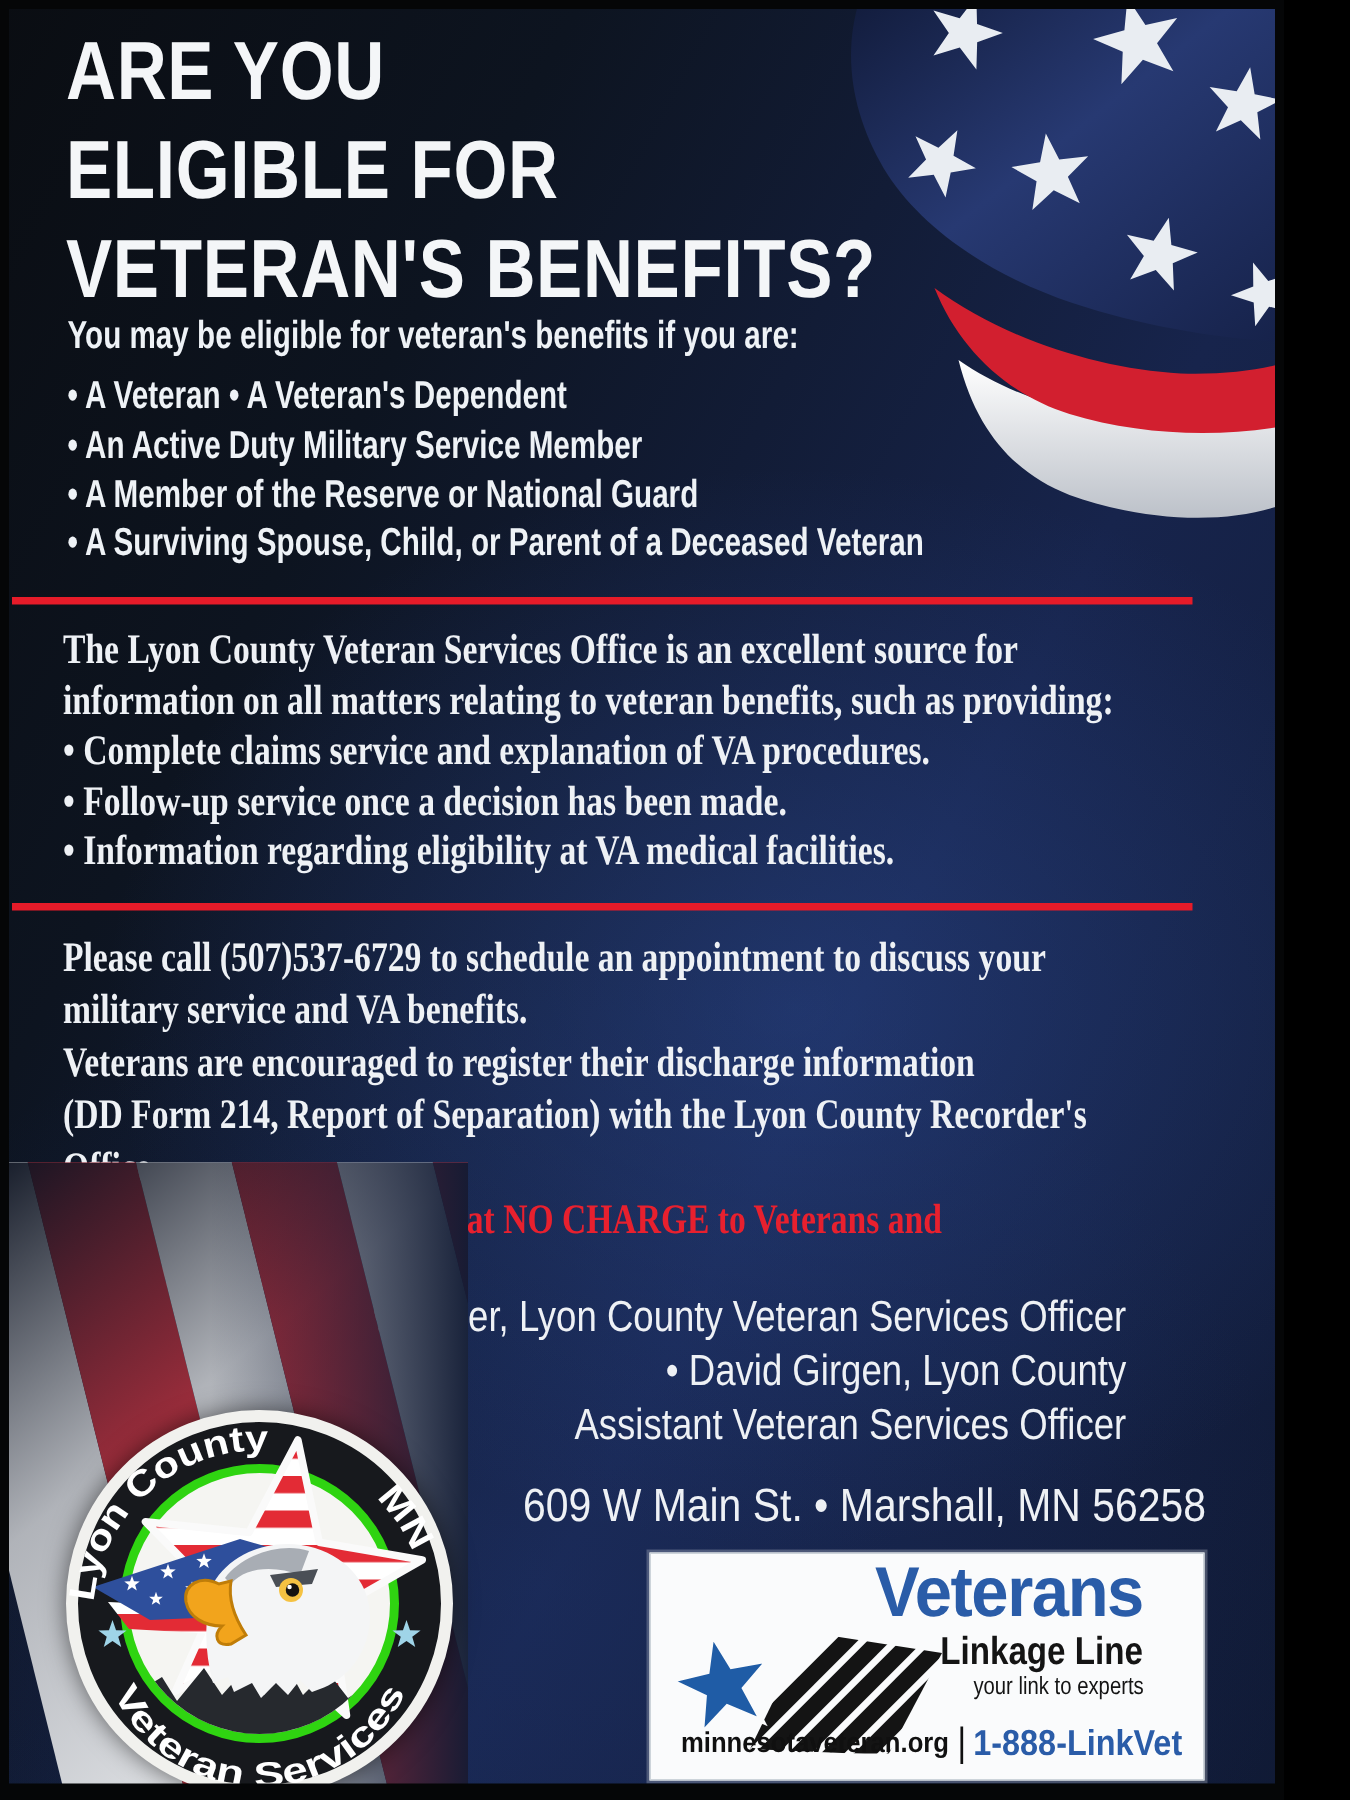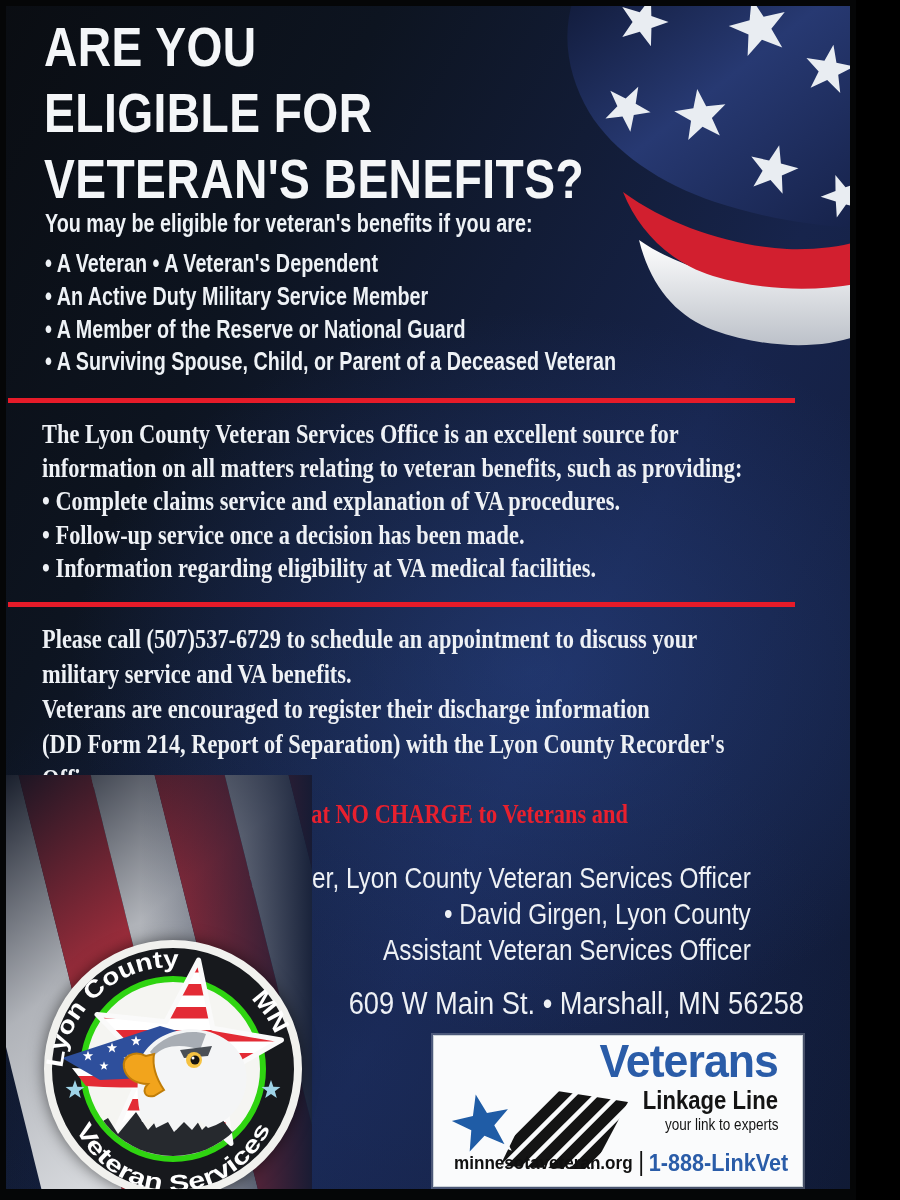--- a/index.html
+++ b/index.html
@@ -34,21 +34,21 @@
             color:#eef1f5;transform:scaleX(.84);transform-origin:right top;white-space:nowrap;}
   .address{left:320px;top:986px;width:478px;text-align:center;font-size:31px;font-weight:400;
            color:#eef1f5;transform:scaleX(.88);transform-origin:center top;white-space:nowrap;}
   
   .flag-top{right:0;top:0;z-index:1;}
   .flag-bottom{left:0;top:775px;z-index:1;}
   .badge{left:42px;top:938px;width:262px;height:262px;z-index:10;filter:drop-shadow(0 0 8px rgba(0,0,0,.55));}
   
   .linkage-box{left:433px;top:1035px;width:368px;height:150px;background:#fafbfc;
                border:1px solid #cdd4da;box-shadow:0 0 0 2px rgba(230,234,238,.25);z-index:10;}
-  .lk-right{position:absolute;right:24px;top:0;display:flex;flex-direction:column;align-items:flex-end;}
+  .lk-right{position:absolute;right:40px;top:0;display:flex;flex-direction:column;align-items:flex-end;}
   .lk-brand{font-size:47px;font-weight:700;color:#2a5ca8;letter-spacing:-1px;line-height:50px;
             transform:scaleX(.95);transform-origin:right center;white-space:nowrap;}
   .lk-line2{font-size:26px;font-weight:700;color:#141414;line-height:27px;margin-top:1px;
             transform:scaleX(.85);transform-origin:right center;white-space:nowrap;}
   .lk-tag{font-size:16.5px;font-weight:500;color:#141414;line-height:19px;margin-top:1px;
           transform:scaleX(.82);transform-origin:right center;white-space:nowrap;}
   .lk-bottom{position:absolute;left:20px;bottom:9px;display:flex;align-items:center;gap:8px;
              transform:scaleX(.9);transform-origin:left center;white-space:nowrap;}
   .lk-web{font-size:19px;font-weight:700;color:#101010;}
   .lk-sep{width:2px;height:25px;background:#101010;}

